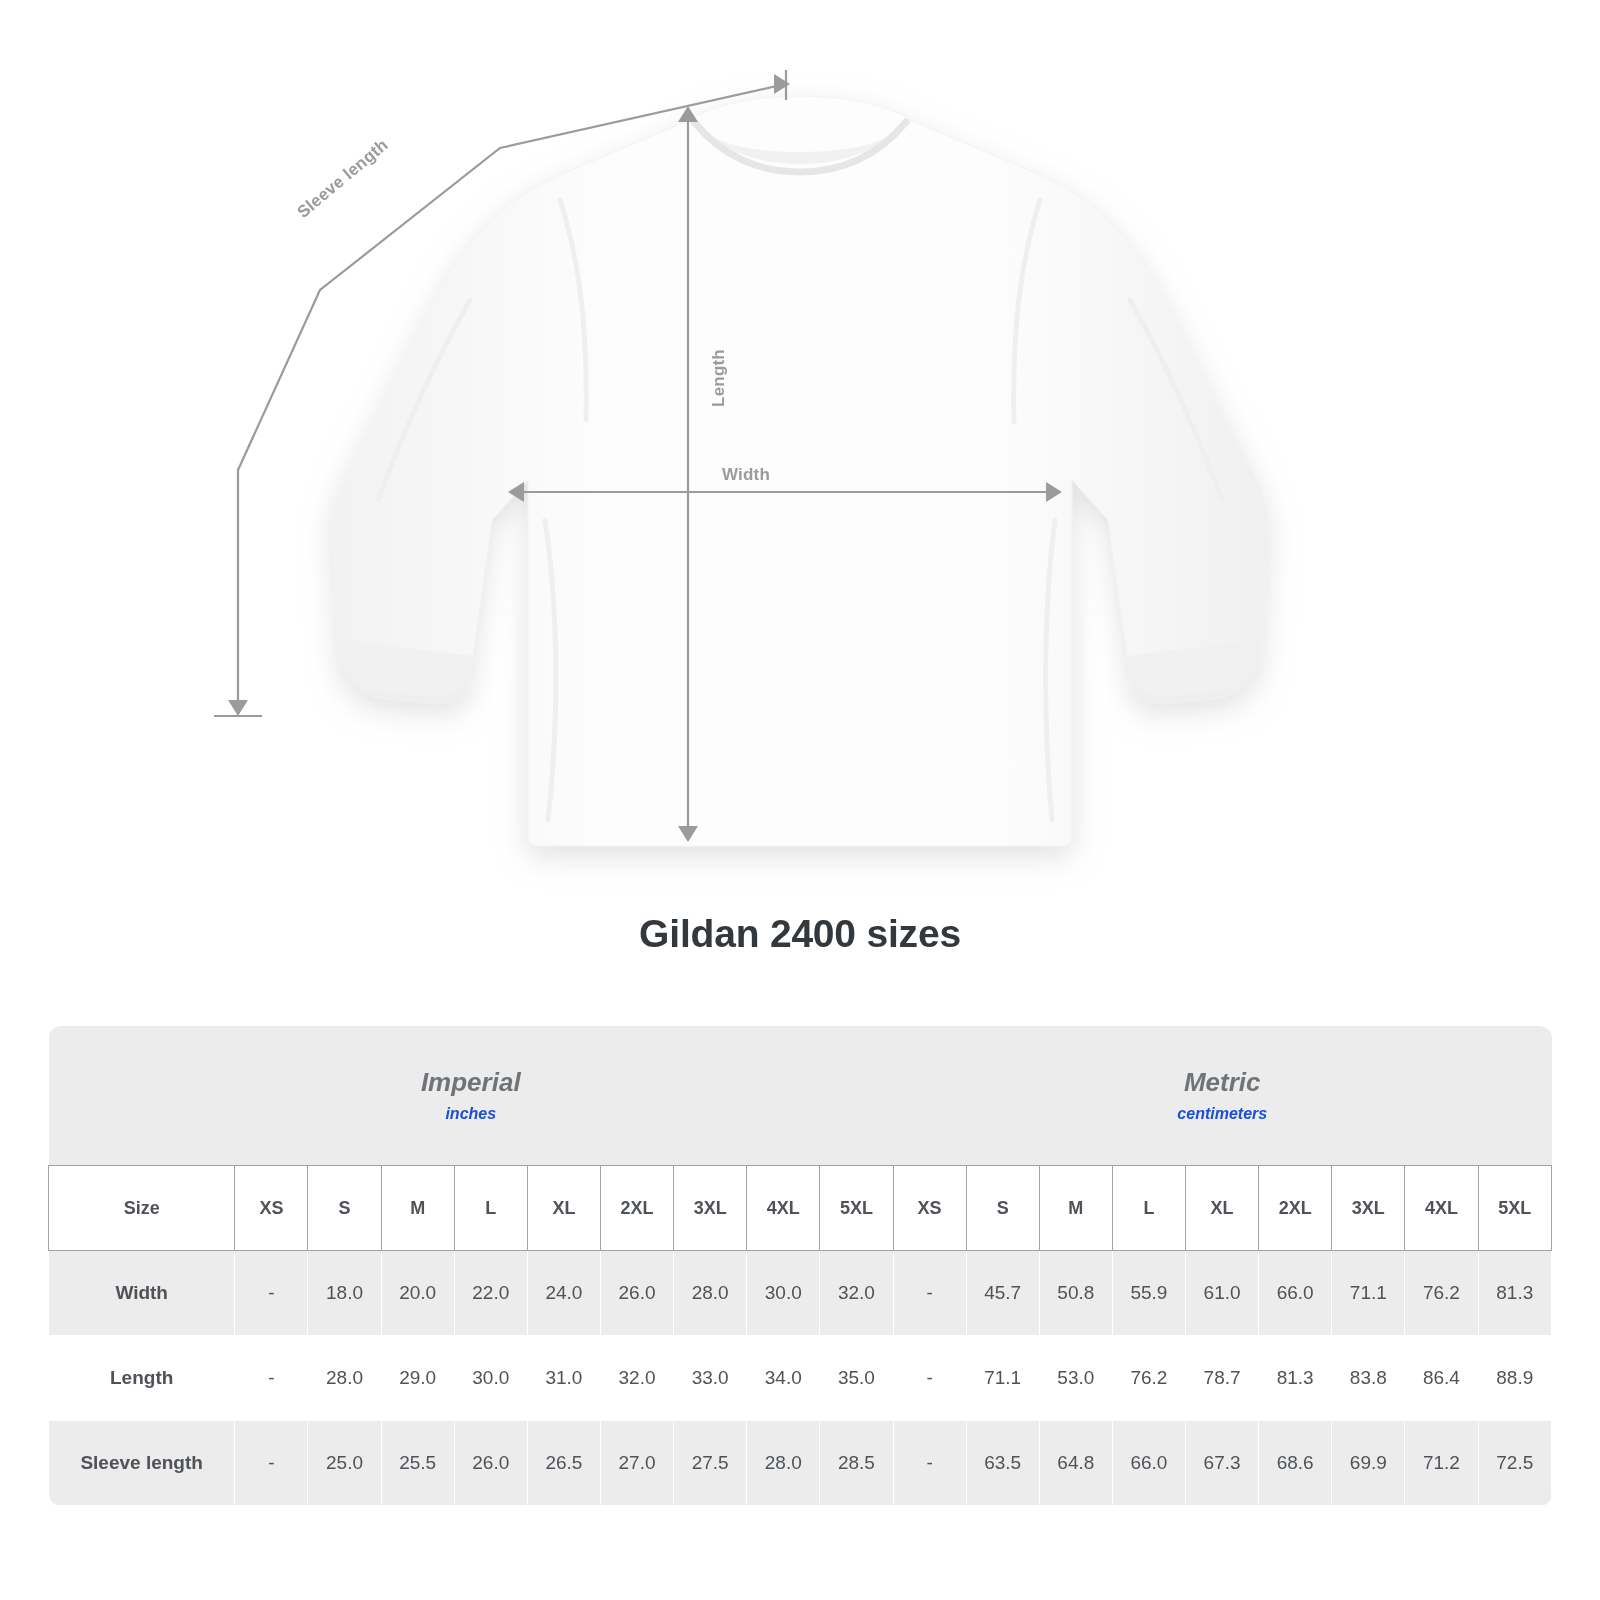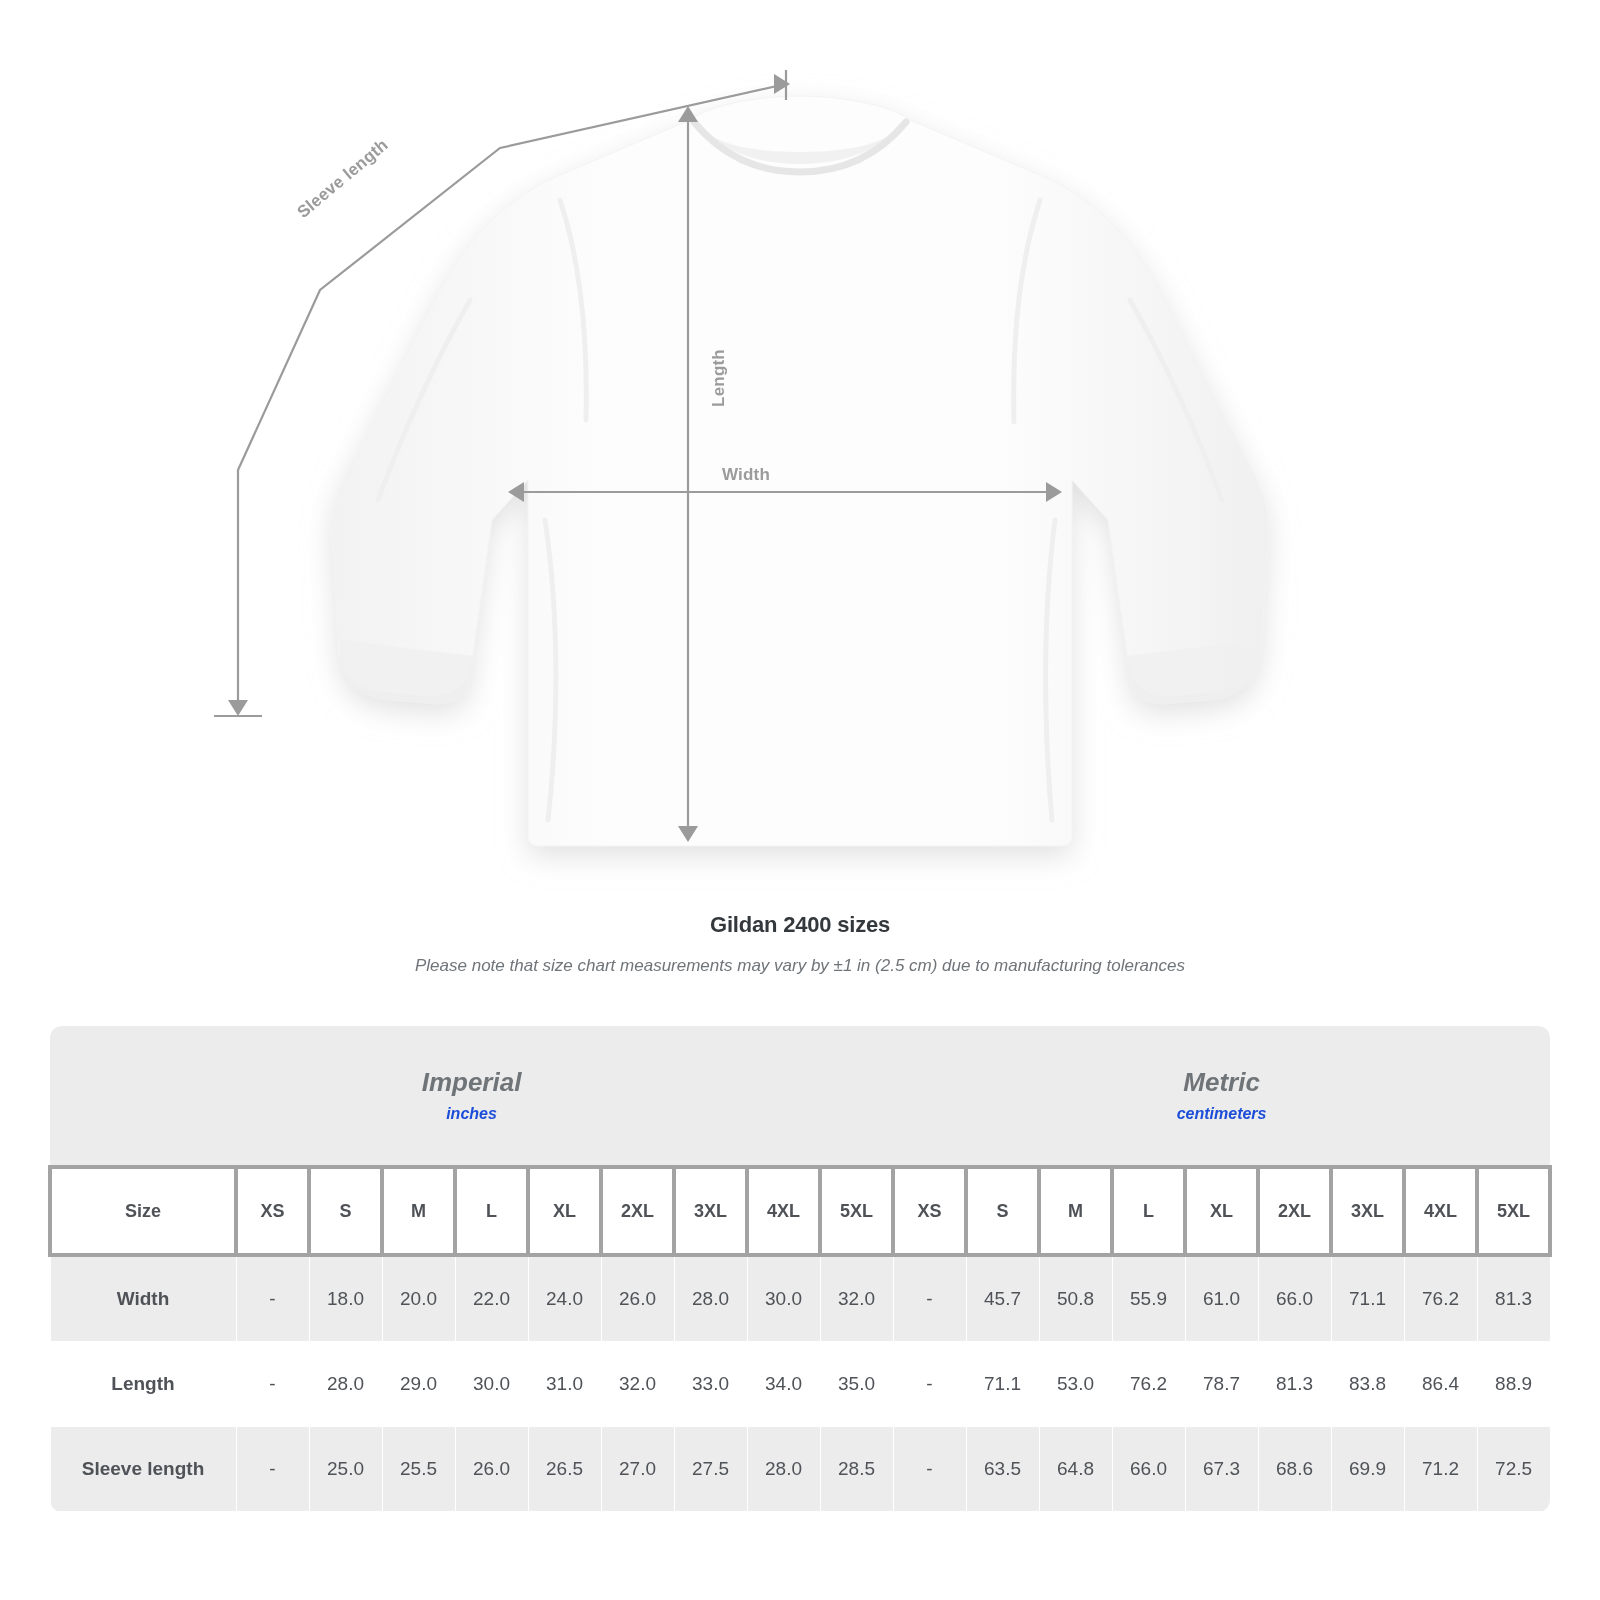--- a/index.html
+++ b/index.html
@@ -57,21 +57,21 @@
 
   
   #title-block {
     position: absolute;
     left: 0;
     top: 912px;
     width: 1600px;
     text-align: center;
   }
   #chart-title {
-    font-size: 22px;
+    font-size: 39px;
     font-weight: bold;
     color: #33383d;
     margin: 0;
     letter-spacing: -0.2px;
   }
   #chart-subtitle {
     font-size: 17px;
     font-style: italic;
     color: #6f7479;
     margin-top: 18px;
@@ -112,21 +112,21 @@
     color: #1d4ed8;
     margin-top: 9px;
   }
   td.lbl, th.hdr {
     font-size: 18px;
     font-weight: bold;
     color: #4f5358;
     text-align: center;
     vertical-align: middle;
     height: 82px;
-    border: 4px solid #a3a3a3;
+    border: 1px solid #a3a3a3;
   }
   td.val {
     font-size: 19px;
     color: #4f5358;
     text-align: center;
     vertical-align: middle;
     height: 82px;
     border: 1px solid #ffffff;
   }
   tr.head-row td, tr.head-row th { background: #ffffff; }
@@ -230,21 +230,20 @@
     </g>
   </svg>
 
   <div class="measure-label" id="label-sleeve">Sleeve length</div>
   <div class="measure-label" id="label-length">Length</div>
   <div class="measure-label" id="label-width">Width</div>
 </div>
 
 <div id="title-block">
   <div id="chart-title">Gildan 2400 sizes</div>
-  <div id="chart-subtitle">Please note that size chart measurements may vary by ±1 in (2.5 cm) due to manufacturing tolerances</div>
 </div>
 
 <div id="size-table-wrap">
   <table class="size-table">
     <colgroup>
       <col class="col-size">
       <col class="col-v">
         <col class="col-v">
         <col class="col-v">
         <col class="col-v">

